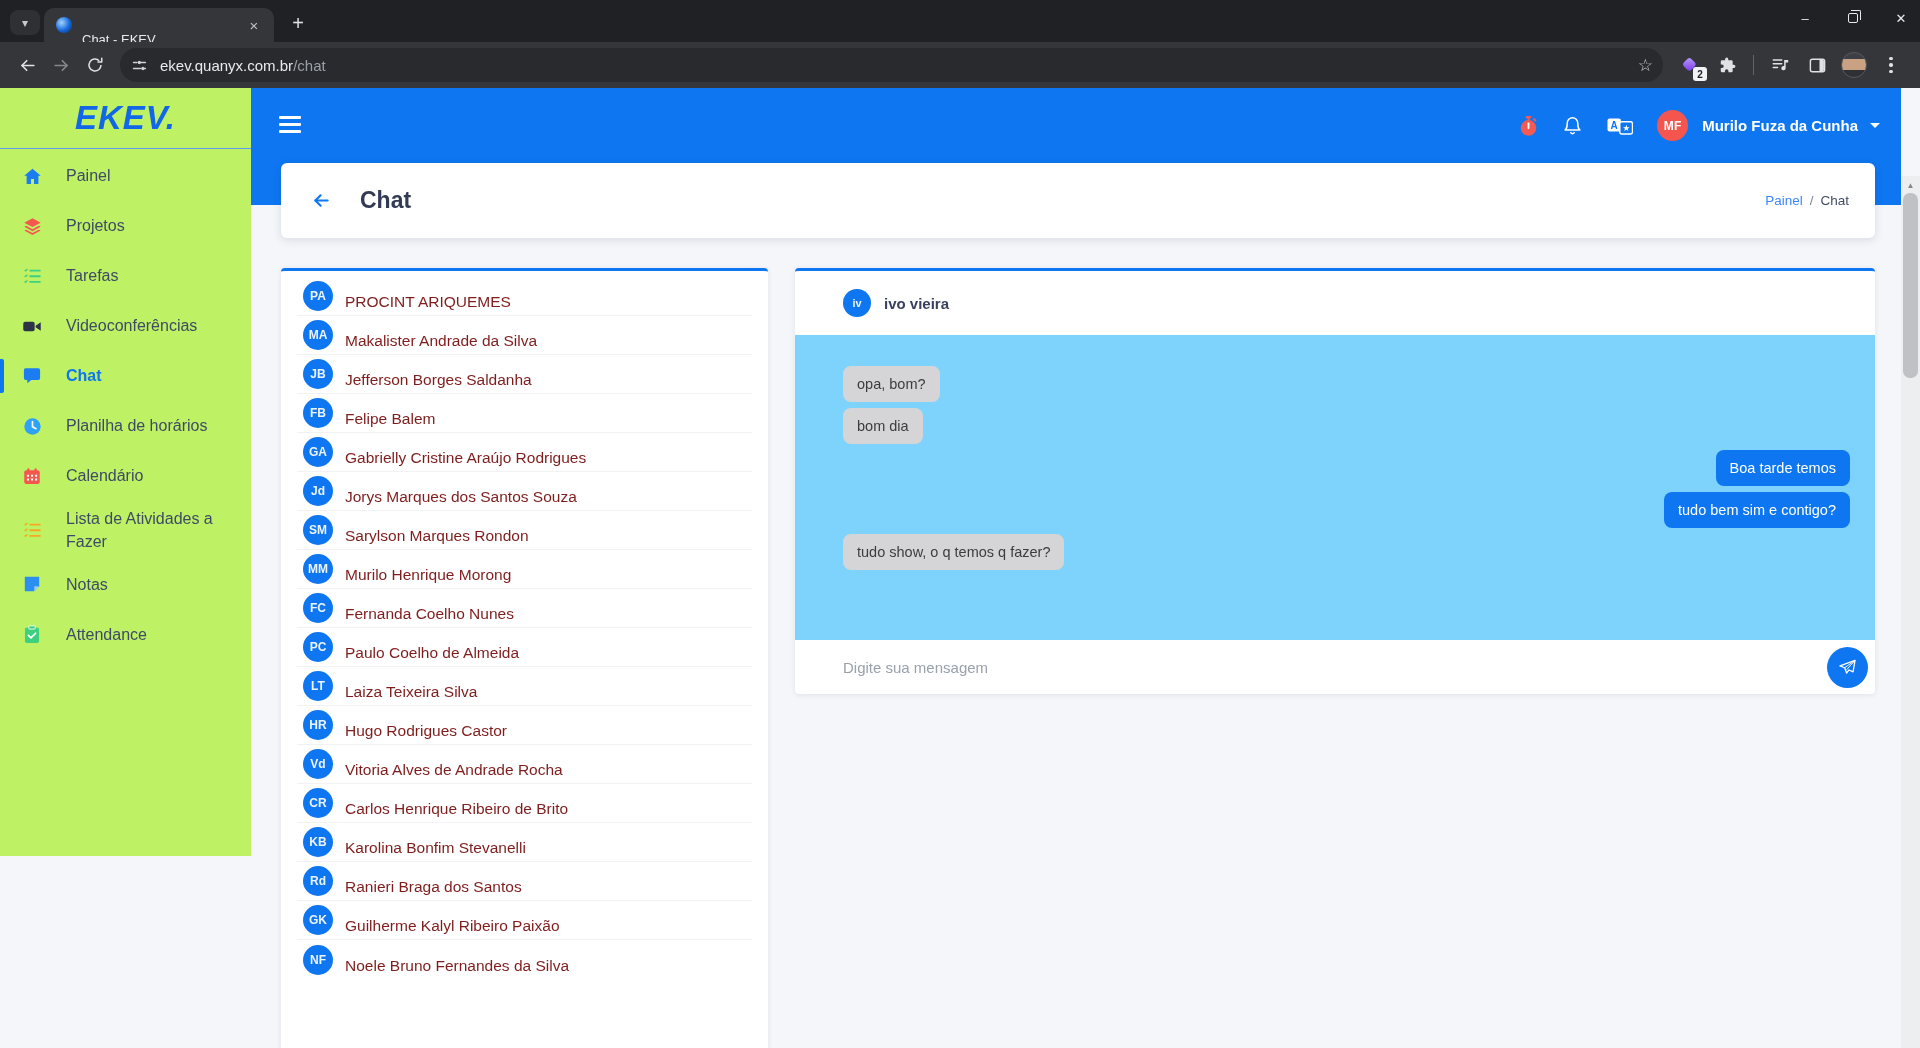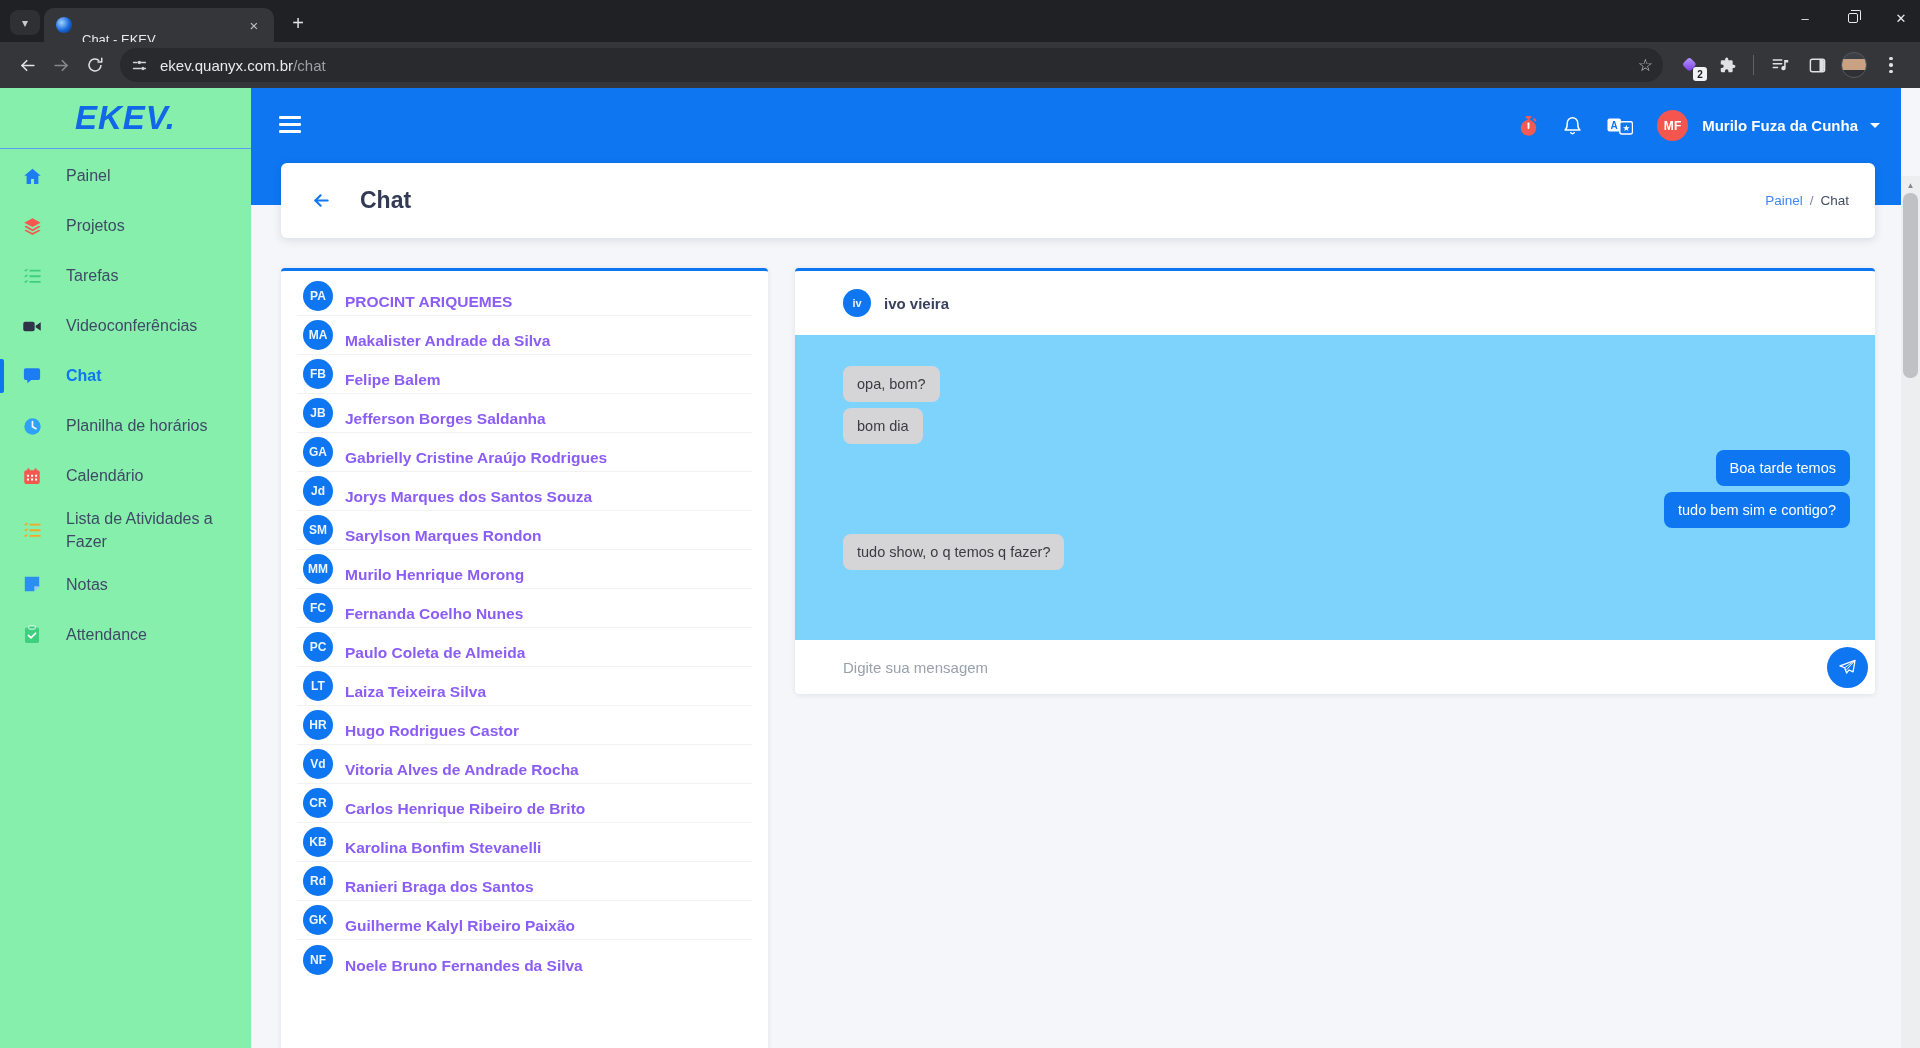--- a/index.html
+++ b/index.html
@@ -43,21 +43,21 @@
   .hamburger { position:absolute; left:279px; top:28px; width:22px; height:17px; display:flex; flex-direction:column; justify-content:space-between; }
   .hamburger i { display:block; height:3px; background:#ffffff; border-radius:1px; }
 
   .nav-right { position:absolute; right:40px; top:0; height:75px; display:flex; align-items:center; gap:24px; }
   .nav-icon-btn { display:flex; align-items:center; justify-content:center; }
   .mf-avatar { width:31px; height:31px; border-radius:50%; background:#f4564f; color:#fff; font-size:12px; font-weight:bold; display:flex; align-items:center; justify-content:center; letter-spacing:.3px; }
   .user-name { color:#fff; font-size:15px; font-weight:600; margin-left:-10px; }
   .caret-down { width:0; height:0; border-left:5px solid transparent; border-right:5px solid transparent; border-top:5px solid #fff; margin-left:-12px; }
 
   
-  .sidebar { position:absolute; left:0; top:0; width:251px; height:960px; background:#86efac; }
+  .sidebar { position:absolute; left:0; top:0; width:251px; height:768px; background:#bef264; }
   .logo-wrap { height:61px; display:flex; align-items:center; justify-content:center; border-bottom:1px solid #5b9af5; }
   .logo { font-size:33px; font-weight:800; font-style:italic; letter-spacing:1px; color:#1266e8; }
   .menu { list-style:none; padding-top:2px; }
   .menu li { position:relative; min-height:50px; display:flex; align-items:center; padding:6px 18px 6px 22px; cursor:pointer; }
   .menu .mi-icon { width:20px; height:21px; margin-right:24px; flex:0 0 auto; display:flex; align-items:center; justify-content:center; }
   .menu .mi-label { font-size:16px; color:#3e4a66; font-weight:500; line-height:1.45; }
   .menu li.active .mi-label { color:#0d76f0; font-weight:600; }
   .menu li.active:before { content:""; position:absolute; left:0; top:8px; bottom:8px; width:4px; background:#0d76f0; border-radius:0 2px 2px 0; }
 
   
@@ -66,21 +66,21 @@
   .breadcrumb { margin-left:auto; font-size:13.5px; display:flex; gap:7px; align-items:center; }
   .breadcrumb .bc-link { color:#3e87f8; }
   .breadcrumb .bc-sep { color:#7d8596; }
   .breadcrumb .bc-current { color:#424d63; }
 
   
   .contact-card { position:absolute; left:281px; top:180px; width:487px; height:900px; background:#fff; border-top:3px solid #0d76f0; border-radius:4px; box-shadow:0 1px 5px rgba(40,55,90,.10); padding:6px 16px 0 16px; overflow:hidden; }
   .contact-row { display:flex; align-items:center; height:39px; border-bottom:1px solid #f1f2f4; cursor:pointer; }
   .contact-row:last-child { border-bottom:none; }
   .c-avatar { width:30px; height:30px; border-radius:50%; background:#0d76f0; color:rgba(255,255,255,.92); font-size:12px; font-weight:600; display:flex; align-items:center; justify-content:center; margin-left:6px; flex:0 0 auto; }
-  .c-name { margin-left:12px; font-size:15.5px; font-weight:bold; color:#8b5cf6; white-space:nowrap;margin-top:12px; }
+  .c-name { margin-left:12px; font-size:15.5px; font-weight:normal; color:#7f1d1d; white-space:nowrap;margin-top:12px; }
 
   .chat-card { position:absolute; left:795px; top:180px; width:1080px; height:426px; background:#fff; border-top:3px solid #0d76f0; border-radius:4px; box-shadow:0 1px 5px rgba(40,55,90,.10); display:flex; flex-direction:column; }
   .chat-head { height:64px; display:flex; align-items:center; padding-left:48px; flex:0 0 auto; }
   .peer-avatar { width:28px; height:28px; border-radius:50%; background:#0d76f0; color:rgba(255,255,255,.92); font-size:11px; font-weight:600; display:flex; align-items:center; justify-content:center; }
   .peer-name { margin-left:13px; font-size:15px; font-weight:bold; color:#38415f; }
   .messages { flex:1; background:#7dd3fc; display:flex; flex-direction:column; gap:6px; padding:31px 25px 0 48px; overflow:hidden; }
   .bubble { padding:10px 14px; border-radius:8px; font-size:14.5px; width:max-content; max-width:70%; }
   .bubble.left { align-self:flex-start; background:#d5d5d7; color:#3c3c40; }
   .bubble.right { align-self:flex-end; background:#0d76f0; color:#ffffff; }
   .composer { height:54px; display:flex; align-items:center; padding:0 7px 0 48px; flex:0 0 auto; }
@@ -362,28 +362,28 @@
 
   <div class="contact-row">
         <span class="c-avatar">PA</span>
         <span class="c-name">PROCINT ARIQUEMES</span>
       </div>
       <div class="contact-row">
         <span class="c-avatar">MA</span>
         <span class="c-name">Makalister Andrade da Silva</span>
       </div>
       <div class="contact-row">
+        <span class="c-avatar">JB</span>
+        <span class="c-name">Jefferson Borges Saldanha</span>
+      </div>
+      <div class="contact-row">
         <span class="c-avatar">FB</span>
         <span class="c-name">Felipe Balem</span>
       </div>
       <div class="contact-row">
-        <span class="c-avatar">JB</span>
-        <span class="c-name">Jefferson Borges Saldanha</span>
-      </div>
-      <div class="contact-row">
         <span class="c-avatar">GA</span>
         <span class="c-name">Gabrielly Cristine Araújo Rodrigues</span>
       </div>
       <div class="contact-row">
         <span class="c-avatar">Jd</span>
         <span class="c-name">Jorys Marques dos Santos Souza</span>
       </div>
       <div class="contact-row">
         <span class="c-avatar">SM</span>
         <span class="c-name">Sarylson Marques Rondon</span>
@@ -391,21 +391,21 @@
       <div class="contact-row">
         <span class="c-avatar">MM</span>
         <span class="c-name">Murilo Henrique Morong</span>
       </div>
       <div class="contact-row">
         <span class="c-avatar">FC</span>
         <span class="c-name">Fernanda Coelho Nunes</span>
       </div>
       <div class="contact-row">
         <span class="c-avatar">PC</span>
-        <span class="c-name">Paulo Coleta de Almeida</span>
+        <span class="c-name">Paulo Coelho de Almeida</span>
       </div>
       <div class="contact-row">
         <span class="c-avatar">LT</span>
         <span class="c-name">Laiza Teixeira Silva</span>
       </div>
       <div class="contact-row">
         <span class="c-avatar">HR</span>
         <span class="c-name">Hugo Rodrigues Castor</span>
       </div>
       <div class="contact-row">

